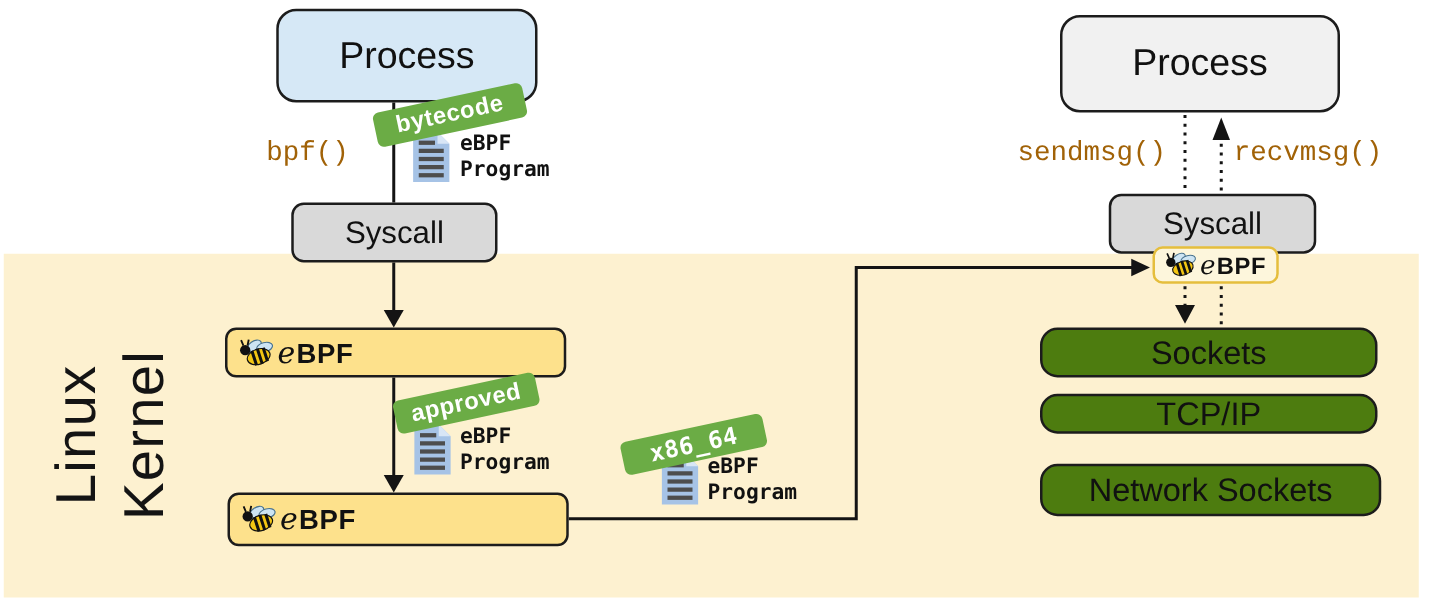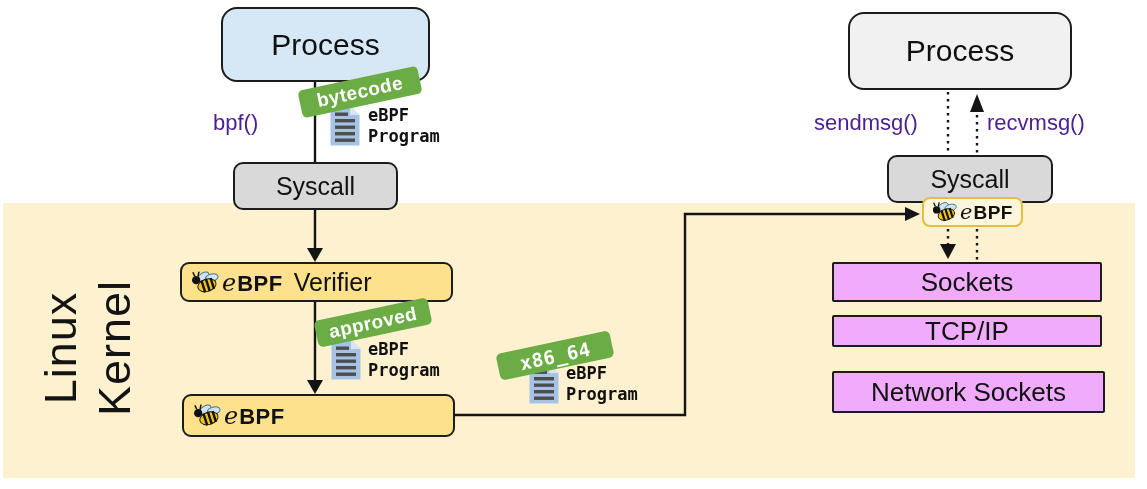--- a/index.html
+++ b/index.html
@@ -63,21 +63,21 @@
 
   .kbox {
     border-width: 2.2px;
     background: #fde18c; border-radius: 9px; font-size: 25px;
     z-index: 2;
   }
   .verifier { left: 180px; top: 262px; width: 273px; height: 40px; justify-content: flex-start; padding-left: 9px; }
   .jit      { left: 182px; top: 394px; width: 273px; height: 43px; justify-content: flex-start; padding-left: 9px; }
 
   .netbox {
-    background: #f0abfc; border-radius: 2px; font-size: 26px;
+    background: #4d7c0f; border-radius: 14px; font-size: 26px;
     z-index: 2;
   }
   .sockets  { left: 832px; top: 262px; width: 270px; height: 40px; }
   .tcpip    { left: 832px; top: 315px; width: 270px; height: 32px; }
   .netdev   { left: 832px; top: 371px; width: 273px; height: 42px; }
 
   
   .ebpf-logo { display: inline-flex; align-items: center; gap: 1px; }
   .ebpf-logo .bee { display: block; }
   .ebpf-logo-text { white-space: nowrap; color: #111; }
@@ -121,22 +121,22 @@
   .doc-label {
     position: absolute;
     font-family: "DejaVu Sans Mono", monospace;
     font-weight: 700; font-size: 17px; line-height: 21px;
     color: #111; white-space: nowrap;
     z-index: 4;
   }
 
   .mono-label {
     position: absolute;
-    font-family: Liberation Sans, sans-serif;
-    font-size: 22px; color: #4c1d95; white-space: nowrap;
+    font-family: Liberation Mono, monospace;
+    font-size: 22px; color: #a16207; white-space: nowrap;
   }
   .bpf-call  { left: 213px; top: 110px; }
   .sendmsg   { left: 814px; top: 110px; }
   .recvmsg   { left: 987px; top: 110px; }
 
   
   .wires {
     position: absolute; left: 0; top: 0;
     width: 1147px; height: 489px;
     z-index: 1;
@@ -211,21 +211,20 @@
         <ellipse cx="22" cy="9" rx="7" ry="4" fill="#cde4f3" stroke="#49738f" stroke-width="1" transform="rotate(-15 22 9)"></ellipse>
         <g transform="rotate(-18 17 17)">
           <ellipse cx="17" cy="17" rx="10" ry="6.5" fill="#f3c613" stroke="#111" stroke-width="1"></ellipse>
           <path d="M13 10.5 V23.5 M18 10.2 V23.8 M23 11 V23" stroke="#111" stroke-width="2.6"></path>
         </g>
         <circle cx="5.5" cy="11.5" r="4.4" fill="#111"></circle>
         <path d="M4 7.5 L2 3 M7.5 7.5 L8.5 2.5" stroke="#111" stroke-width="1.6"></path>
       </svg>
       <span class="ebpf-logo-text"><i>e</i><b>BPF</b></span>
     </span>
-    <span class="node-label-after-logo">Verifier</span>
   </div>
 
   <div class="ribbon ribbon-approved">
     <span>approved</span>
   </div>
 
   <svg class="doc" style="left:330px; top:338px;" width="32" height="43" viewBox="0 0 32 43">
     <path d="M1.5 1.5 H21 L30.5 11 V41.5 H1.5 Z" fill="#a6c3e6"></path>
     <path d="M21 1.5 L30.5 11 H21 Z" fill="#d8e6f6"></path>
     <rect x="6" y="8.5" width="13" height="3.4" fill="#4d4d4d"></rect>

